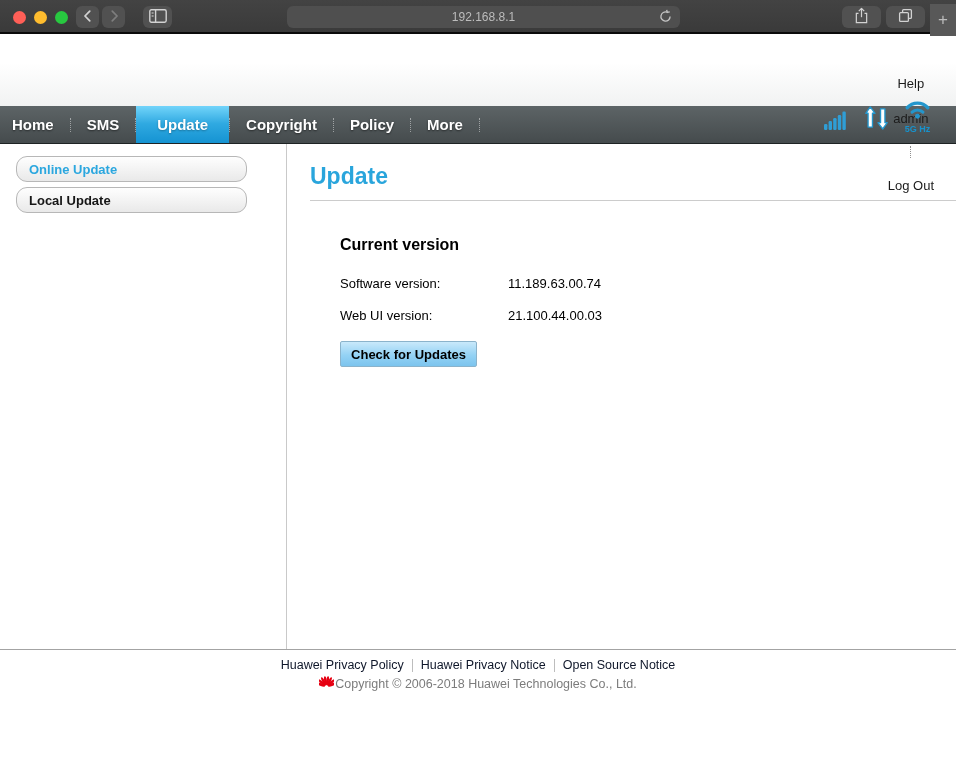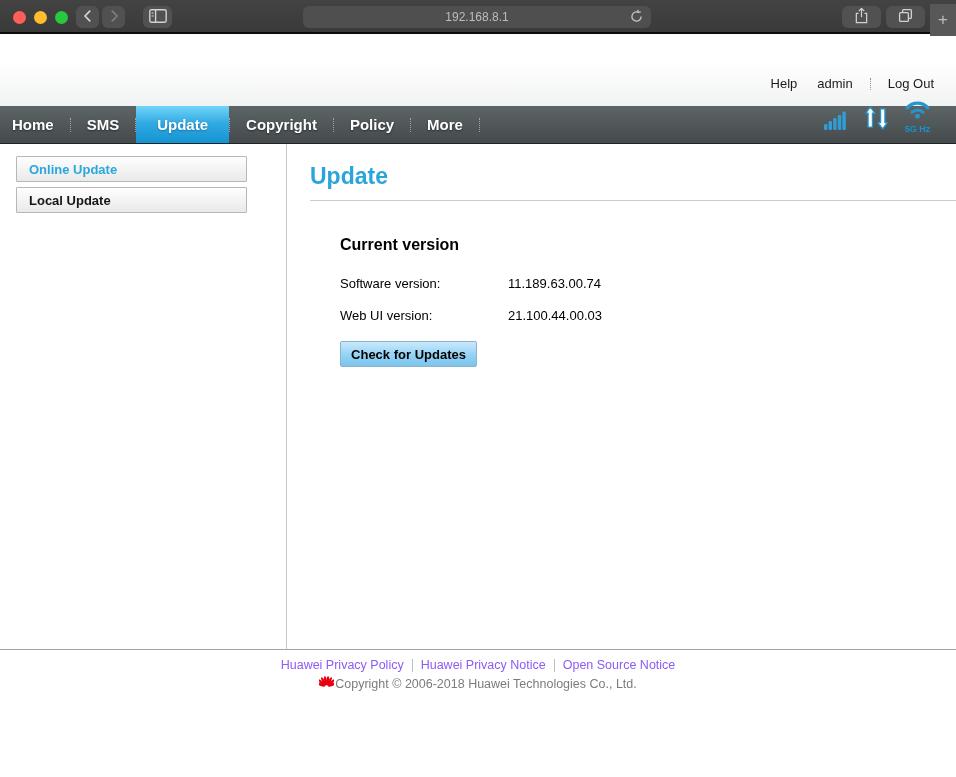--- a/index.html
+++ b/index.html
@@ -27,22 +27,22 @@
     background:#515151; border-radius:6px;
     display:flex; align-items:center; justify-content:center; cursor:pointer;
   }
   .btn-back    { left:76px;  width:23px; }
   .btn-fwd     { left:102px; width:23px; }
   .btn-sidebar { left:143px; width:29px; }
   .btn-share   { left:842px; width:39px; }
   .btn-tabs    { left:886px; width:39px; }
 
   .urlbar {
-    position:absolute; left:287px; top:6px; width:348px; height:22px;
-    background:#4f4f4f; border-radius:6px; cursor:text;margin-left:16px;
+    position:absolute; left:287px; top:6px; width:393px; height:22px;
+    background:#4f4f4f; border-radius:6px; cursor:text;
   }
   .urltext {
     display:block; line-height:22px; text-align:center;
     font-size:12px; color:#bcbcbc;
   }
   .reload { position:absolute; right:7px; top:3px; cursor:pointer; line-height:0; }
 
   .newtab {
     position:absolute; right:0; top:4px; width:26px; height:32px; z-index:2;
     background:#585858; color:#bcbcbc; font-size:17px; font-weight:300;
@@ -50,21 +50,21 @@
   }
 
   
   .site-header {
     position:relative; height:72px;
     background:linear-gradient(#ffffff 40%, #f1f2f2);
   }
   .account-links {
     position:absolute; top:42px; right:22px;
     display:flex; align-items:center; gap:20px;
-    font-size:13px; color:#1b1b1b;
+    font-size:13px; color:#1b1b1b;flex-direction:column;
   }
   .account-links a { color:#1b1b1b; text-decoration:none; cursor:pointer; }
   .dotsep { border-left:1px dotted #8f8f8f; height:12px; margin:0 -3px; }
 
   .status-icons {
     position:absolute; top:64px; right:24px;
     display:flex; align-items:flex-end; gap:15px;justify-content:center;
   }
   .wifi-stack { display:flex; flex-direction:column; align-items:center; }
   .wifi-label { font-size:9px; font-weight:bold; color:#1792cc; font-style:normal; margin-top:1px; }
@@ -89,21 +89,21 @@
   .nav-sep { align-self:center; height:14px; border-left:1px dotted rgba(255,255,255,0.45); }
 
   
   .content { display:flex; height:505px; background:#fff; }
   .sidebar { width:287px; border-right:1px solid #c9c9c9; padding:12px 0 0 16px; }
   .side-btn {
     display:block; width:231px; height:26px; margin-bottom:5px;
     padding:0 0 0 12px; text-align:left;
     font-family:"Liberation Sans", sans-serif; font-size:13px; font-weight:bold; color:#161616;
     background:linear-gradient(#fefefe,#e9e9e9);
-    border:1px solid #b7b7b7; border-radius:1px; cursor:pointer;
+    border:1px solid #b7b7b7; border-radius:11px; cursor:pointer;
   }
   .side-btn.active { color:#2ba7df; }
 
   .main { flex:1; padding:19px 0 0 23px; }
   .page-title { margin:0 0 10px; font-size:23px; font-weight:bold; color:#29a5dc; }
   .title-rule { border:none; border-top:1px solid #cccccc; margin:0; }
   .section { margin:35px 4px 0 30px; }
   .section-title { margin:0 0 22px; font-size:16px; font-weight:bold; color:#000; }
   .vrow { display:flex; font-size:13px; color:#000; margin-bottom:17px; }
   .vrow .lbl { width:168px; }
@@ -114,21 +114,21 @@
     border:1px solid #8bb3cb; border-radius:2px; cursor:pointer;
   }
 
   
   .footer {
     height:125px; border-top:1px solid #a3a3a3;
     padding-top:8px; text-align:center;
     font-size:12.5px; color:#7c7c7c; background:#fff;
   }
   .flinks { display:flex; justify-content:center; align-items:center; gap:8px; }
-  .flinks a { color:#8b5cf6; text-decoration:none; cursor:pointer; }
+  .flinks a { color:#0f172a; text-decoration:none; cursor:pointer; }
   .fsep { border-left:1px solid #bdbdbd; height:13px; }
   .fcopy { margin-top:4px; display:flex; justify-content:center; align-items:center; gap:1px; }
 </style>
 </head>
 <body>
 
 <div class="chrome">
   <div class="traffic">
     <span class="light red"></span>
     <span class="light yellow"></span>

